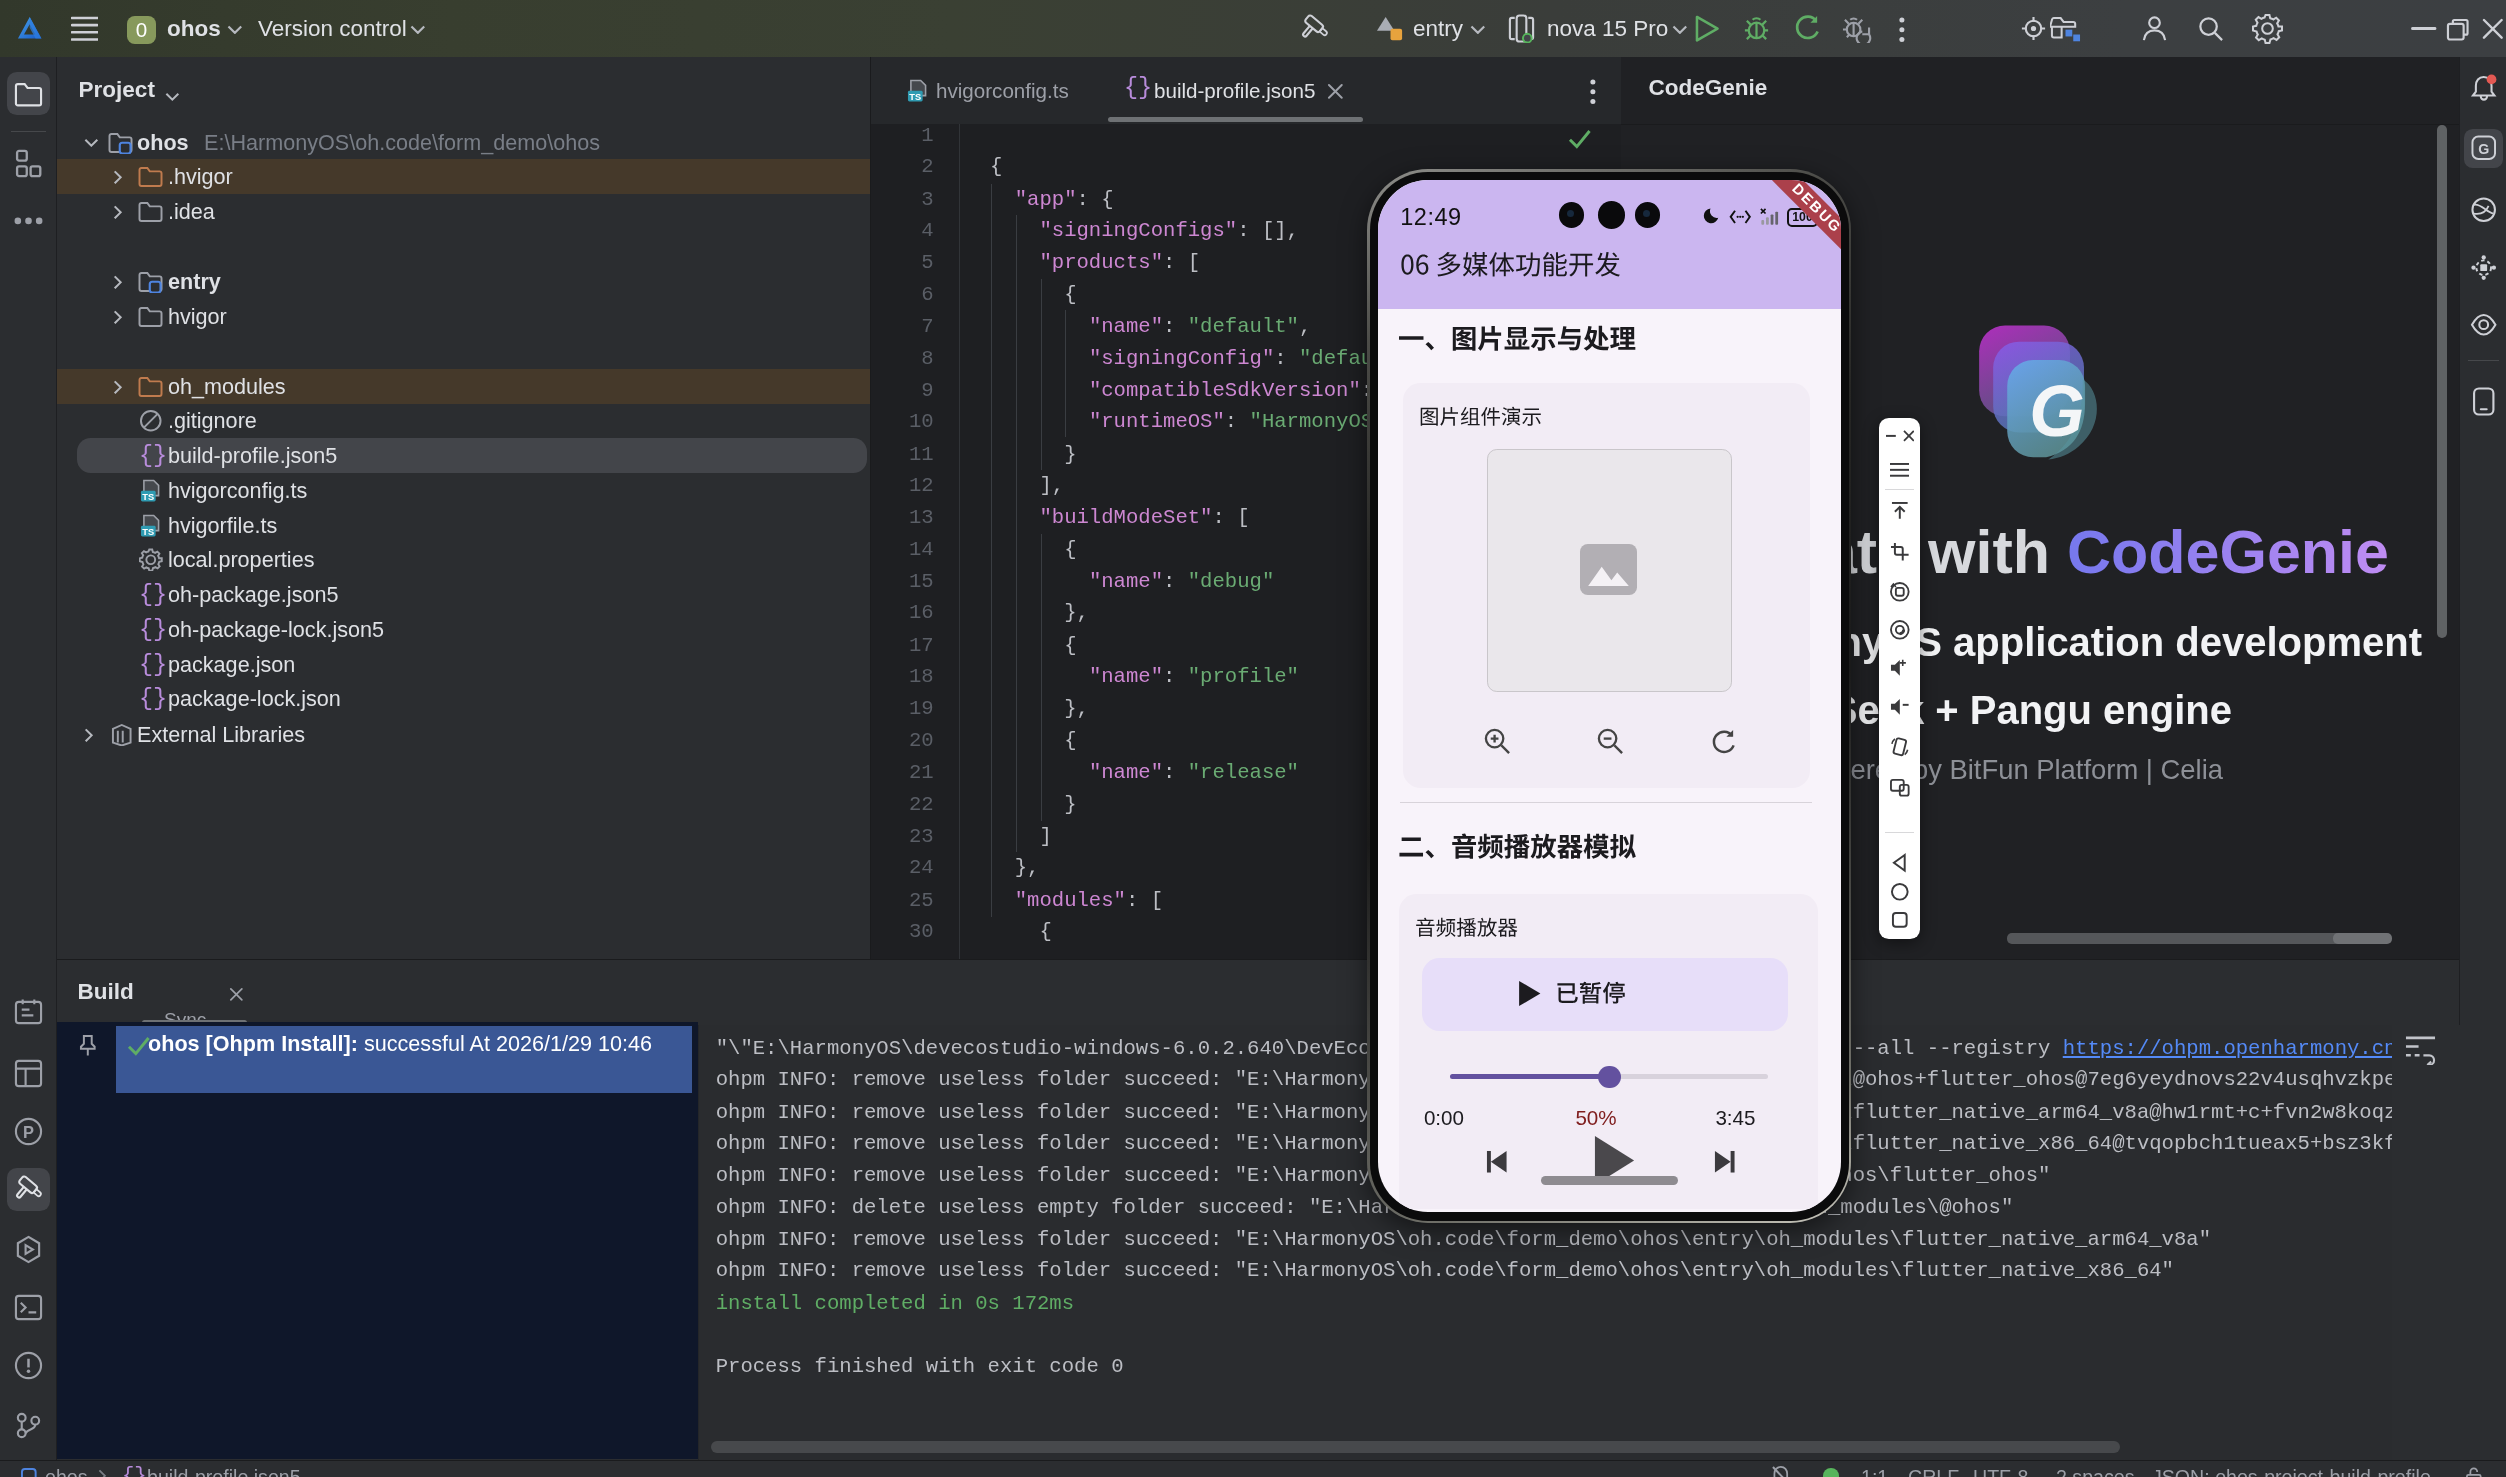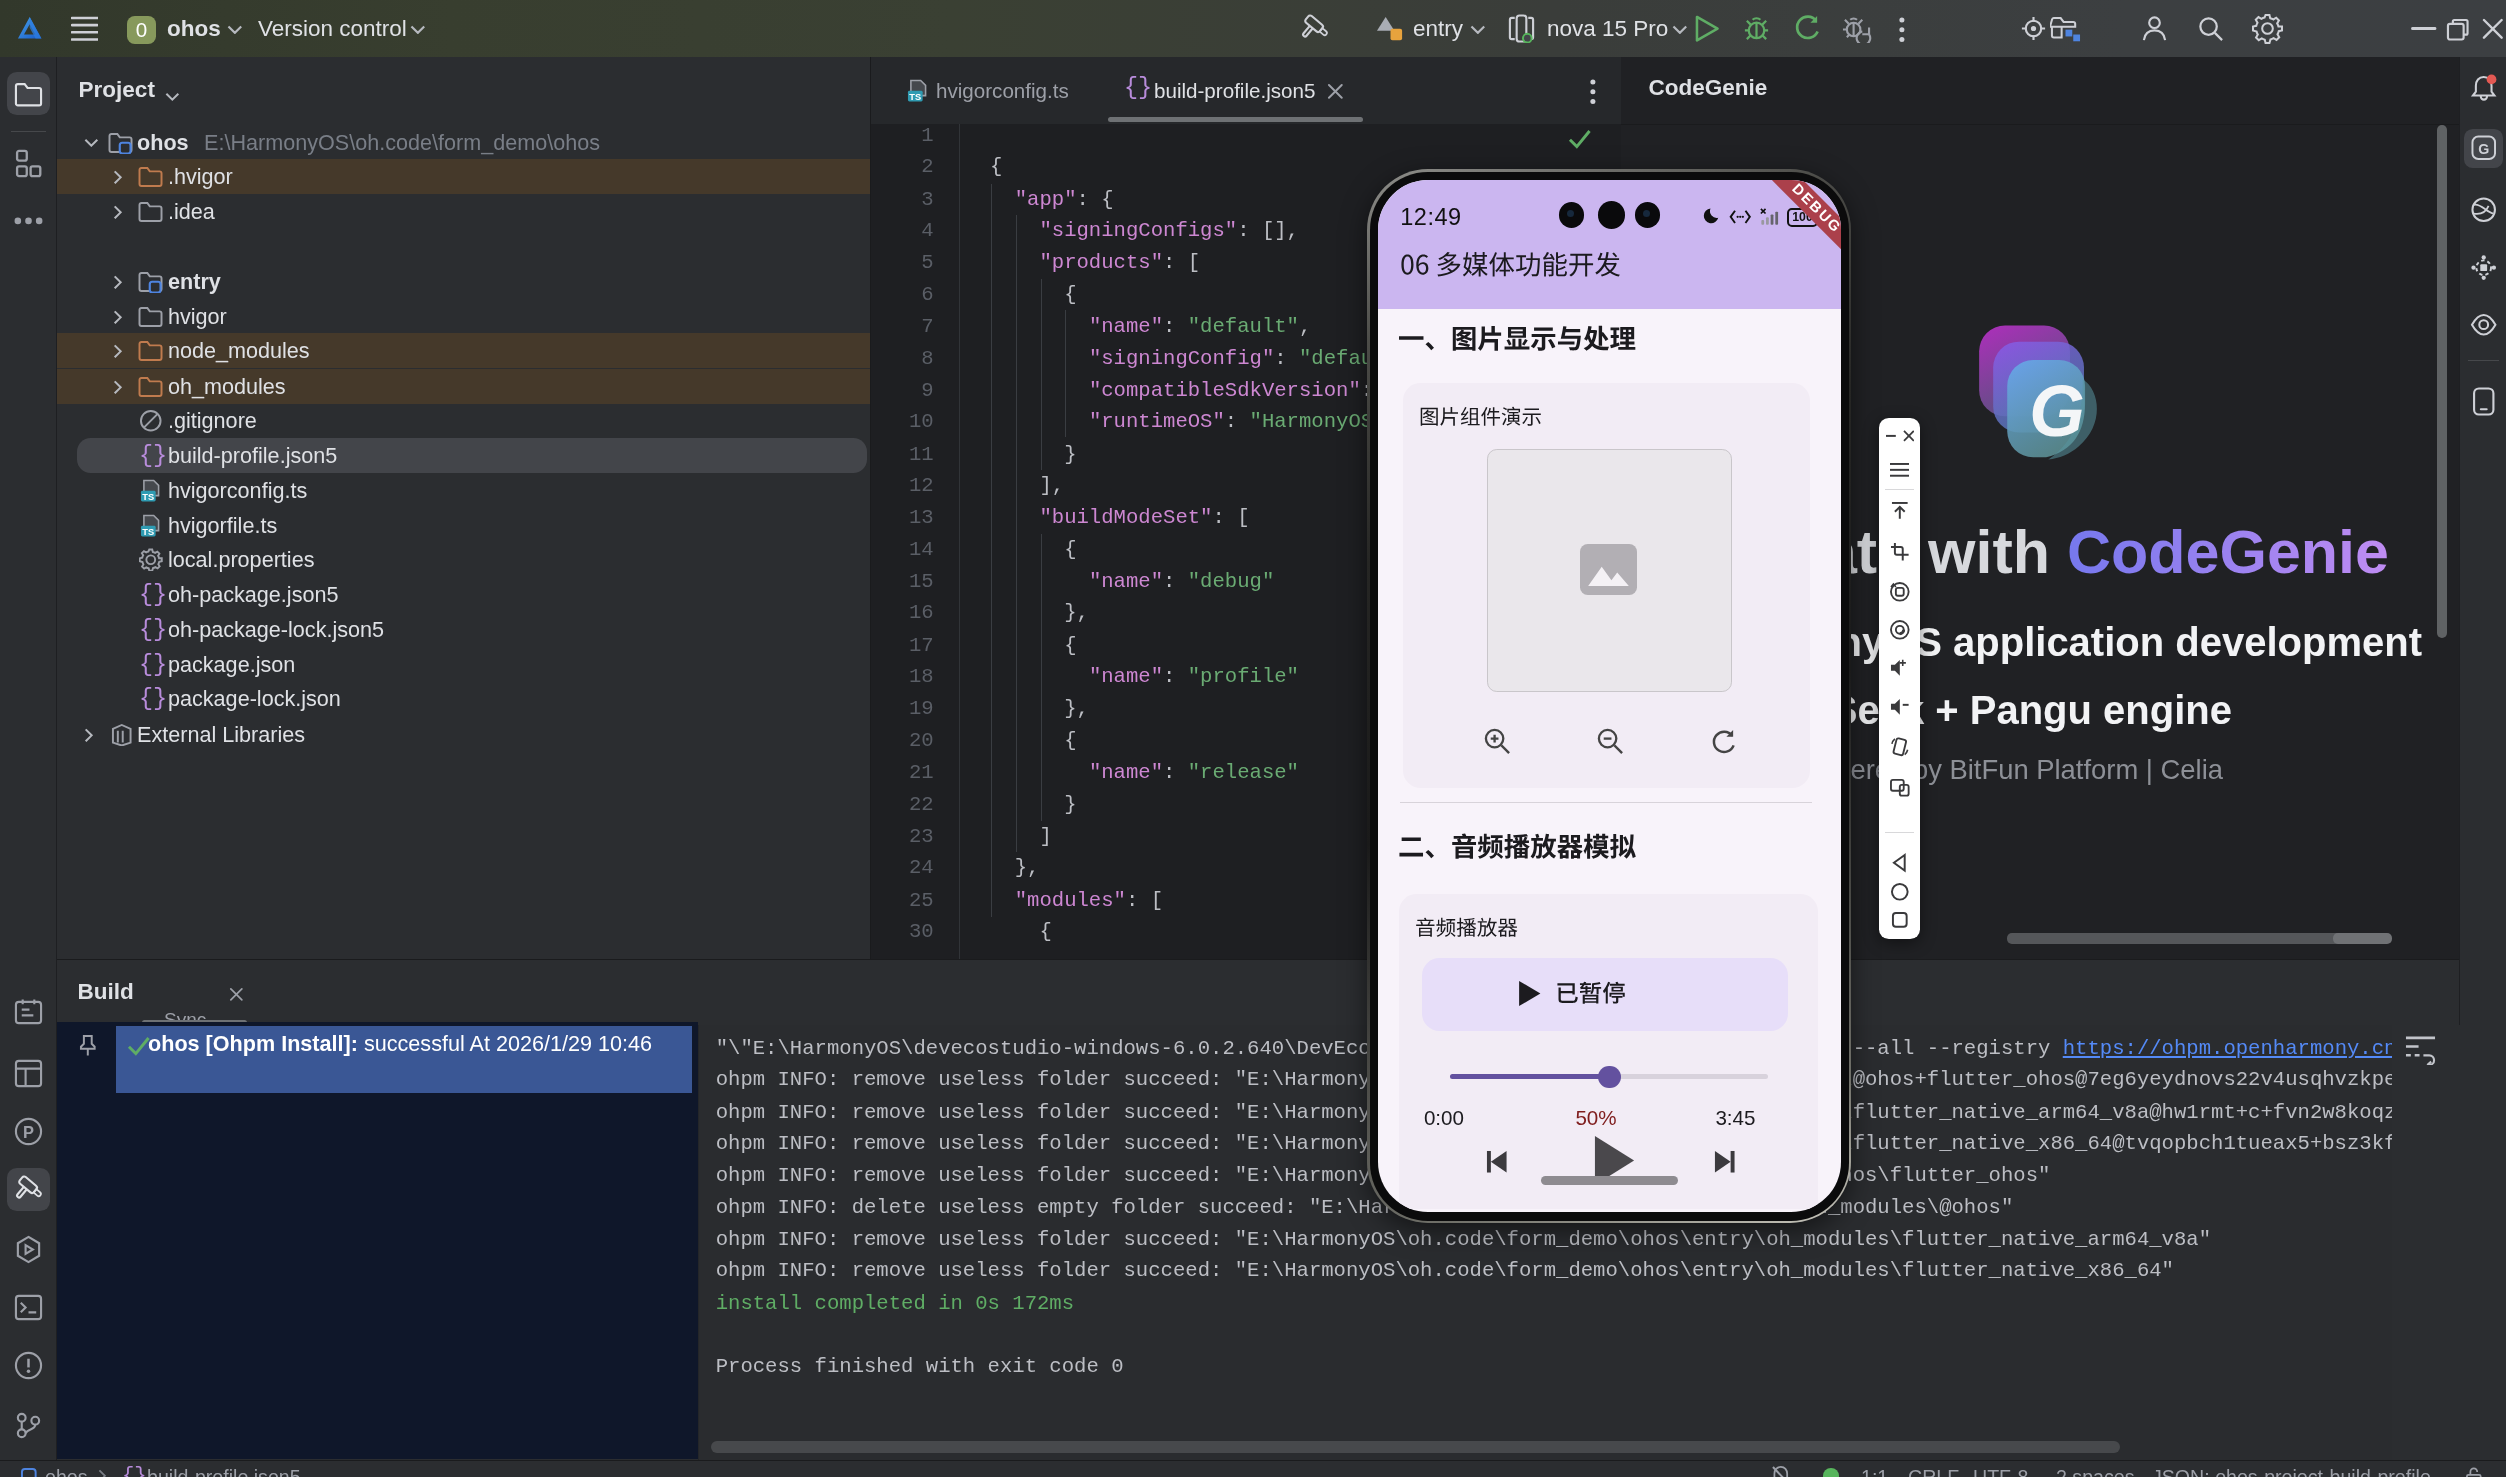--- a/index.html
+++ b/index.html
@@ -313,29 +313,20 @@
         <span class="t" style="left:111px;font-weight:bold">entry</span>
       </div>
     <div class="trow" style="top:242px">
         <svg class="ic" style="left:56px;top:10.8px" width="9.8" height="14.7" viewBox="0 0 10 16">
           <path fill="none" stroke="#b6b9bf" stroke-width="2.2" d="M1.5 1.5 L8 8 L1.5 14.5"></path>
         </svg>
         <svg class="ic" style="left:81px;top:6.9px" width="25.5" height="22.5" viewBox="0 0 26 23">
           <path d="M1.5 4 a2 2 0 0 1 2-2 h6 l2.5 3.5 h10 a2 2 0 0 1 2 2 V18.5 a2 2 0 0 1 -2 2 h-18.5 a2 2 0 0 1 -2 -2 Z" fill="none" stroke="#9da0a8" stroke-width="2"></path>
         </svg>
         <span class="t" style="left:111px">hvigor</span>
-      </div>
-    <div class="trow brown" style="top:276px">
-        <svg class="ic" style="left:56px;top:10.8px" width="9.8" height="14.7" viewBox="0 0 10 16">
-          <path fill="none" stroke="#b6b9bf" stroke-width="2.2" d="M1.5 1.5 L8 8 L1.5 14.5"></path>
-        </svg>
-        <svg class="ic" style="left:81px;top:6.9px" width="25.5" height="22.5" viewBox="0 0 26 23">
-          <path d="M1.5 4 a2 2 0 0 1 2-2 h6 l2.5 3.5 h10 a2 2 0 0 1 2 2 V18.5 a2 2 0 0 1 -2 2 h-18.5 a2 2 0 0 1 -2 -2 Z" fill="none" stroke="#c07b4e" stroke-width="2"></path>
-        </svg>
-        <span class="t" style="left:111px">node_modules</span>
       </div>
     <div class="trow brown" style="top:312px">
         <svg class="ic" style="left:56px;top:10.8px" width="9.8" height="14.7" viewBox="0 0 10 16">
           <path fill="none" stroke="#b6b9bf" stroke-width="2.2" d="M1.5 1.5 L8 8 L1.5 14.5"></path>
         </svg>
         <svg class="ic" style="left:81px;top:6.9px" width="25.5" height="22.5" viewBox="0 0 26 23">
           <path d="M1.5 4 a2 2 0 0 1 2-2 h6 l2.5 3.5 h10 a2 2 0 0 1 2 2 V18.5 a2 2 0 0 1 -2 2 h-18.5 a2 2 0 0 1 -2 -2 Z" fill="none" stroke="#c07b4e" stroke-width="2"></path>
         </svg>
         <span class="t" style="left:111px">oh_modules</span>
       </div>

